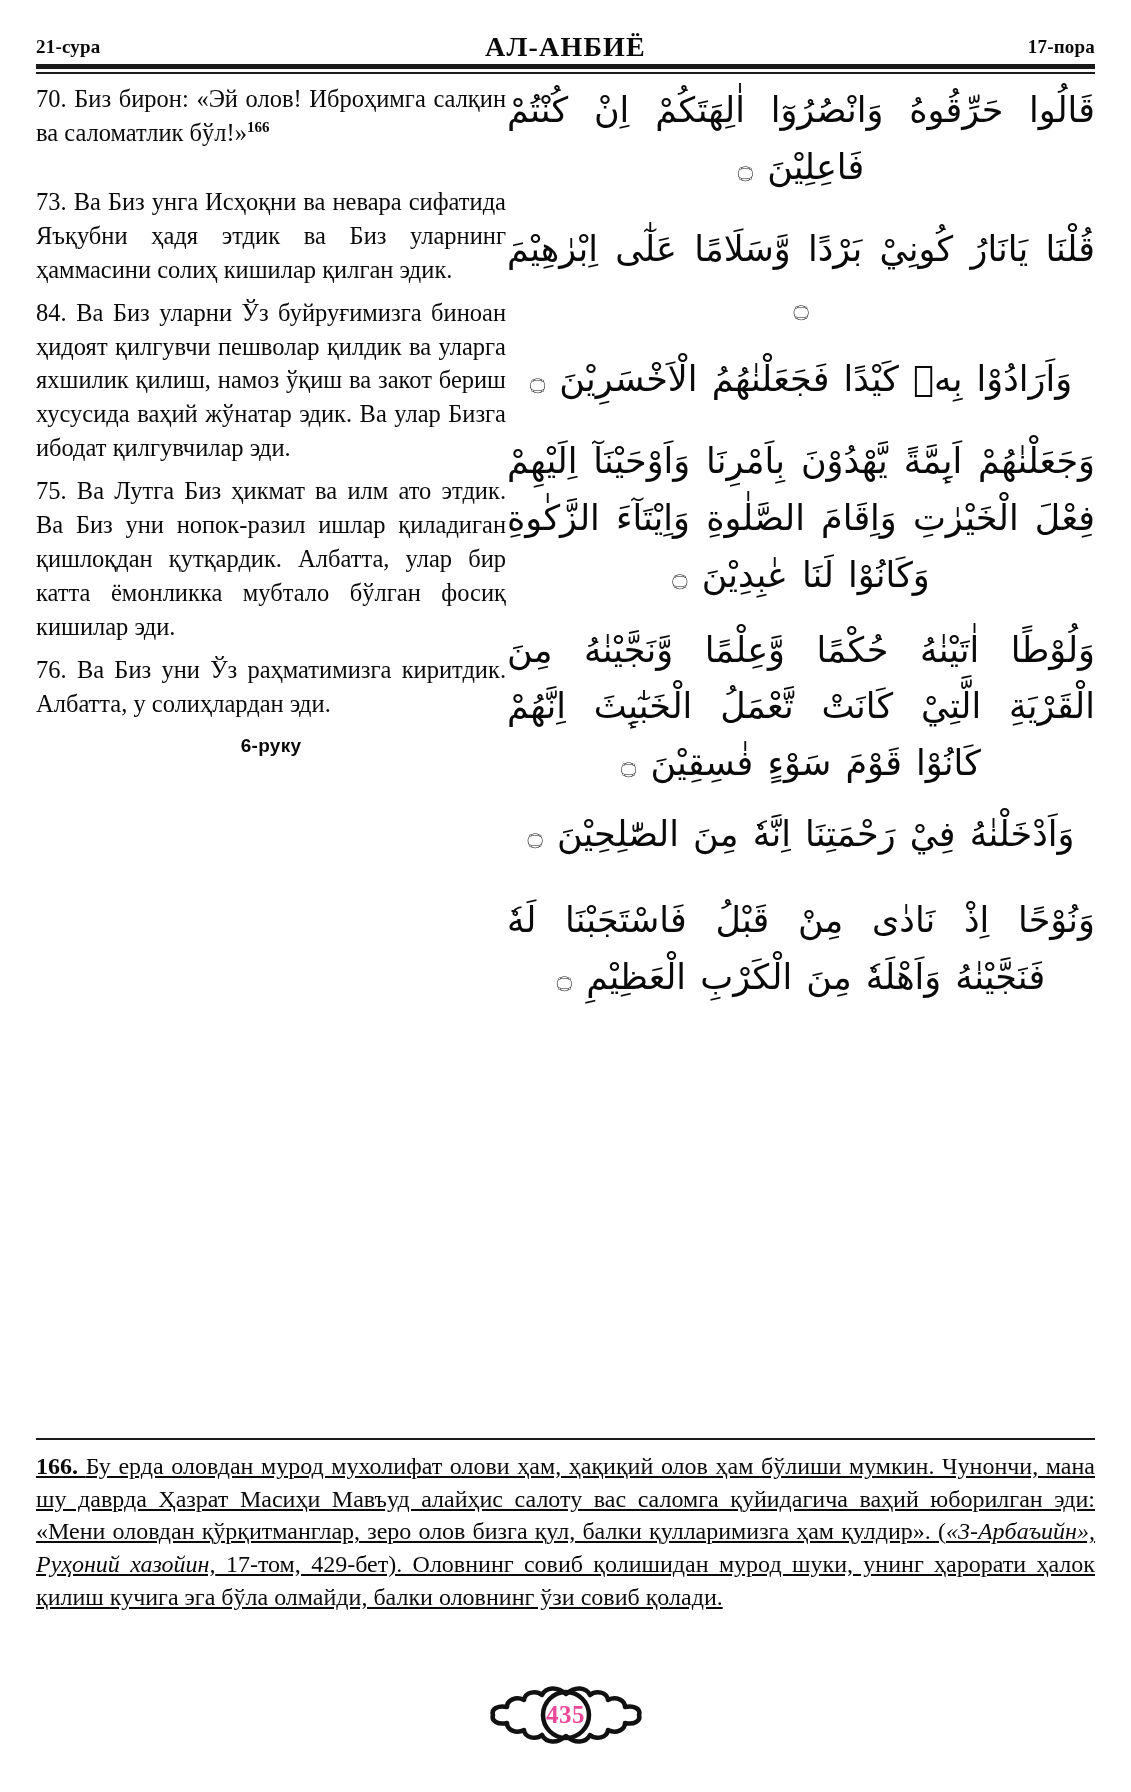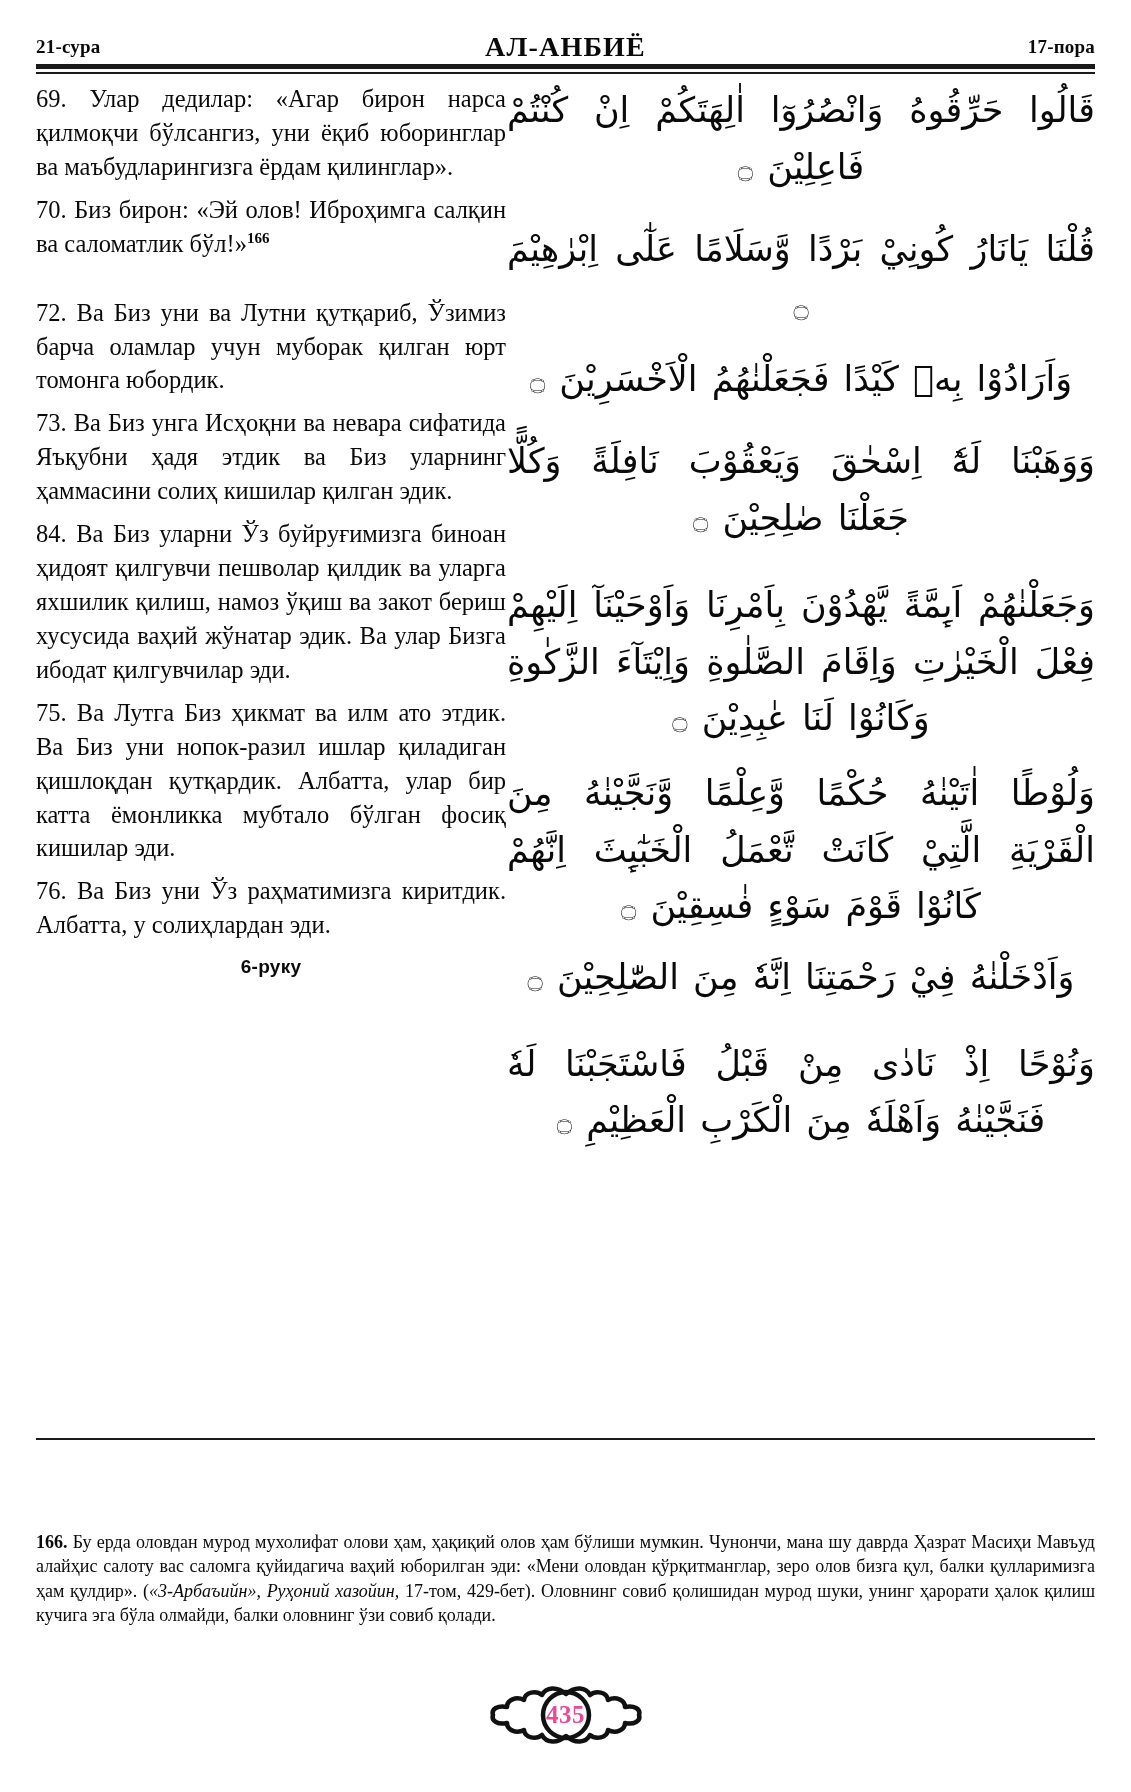--- a/index.html
+++ b/index.html
@@ -131,25 +131,26 @@
     position: absolute;
     left: 36px;
     right: 36px;
     top: 1438px;
     border-top: 2px solid #1a1a1a;
   }
   .footnotes {
     position: absolute;
     left: 36px;
     right: 36px;
-    top: 1530px;
-    font-size: 18px;
+    top: 1450px;
+    font-size: 24px;
     line-height: 1.36;
     text-align: justify;
     text-align-last: left;
+    text-decoration: underline;
   }
   .footnotes .fn-num {
     font-weight: bold;
   }
   .footnotes .it { font-style: italic; }
 
   
   .folio {
     position: absolute;
     left: 0; right: 0;
@@ -189,37 +190,29 @@
     <span>21-сура</span>
     <span class="center">АЛ-АНБИЁ</span>
     <span>17-пора</span>
   </div>
   <div class="rule-top"></div>
 
   <div class="columns">
 
     <div class="col-uz">
 
-      <p class="verse">
-        <span class="num">69.</span>
-        <span>Улар дедилар: «Агар бирон нарса қилмоқчи бўлсангиз, уни ёқиб юборинглар ва маъбудларингизга ёрдам қилинглар».</span>
-      </p>
 
       <p class="verse">
         <span class="num">70.</span>
         <span>Биз бирон: «Эй олов! Иброҳимга салқин ва саломатлик бўл!»</span><span class="fn">166</span>
       </p>
 
       <div class="gap-lg"></div>
 
 
-      <p class="verse">
-        <span class="num">72.</span>
-        <span>Ва Биз уни ва Лутни қутқариб, Ўзимиз барча оламлар учун муборак қилган юрт томонга юбордик.</span>
-      </p>
 
       <p class="verse">
         <span class="num">73.</span>
         <span>Ва Биз унга Исҳоқни ва невара сифатида Яъқубни ҳадя этдик ва Биз уларнинг ҳаммасини солиҳ кишилар қилган эдик.</span>
       </p>
 
       <p class="verse">
         <span class="num">84.</span>
         <span>Ва Биз уларни Ўз буйруғимизга биноан ҳидоят қилгувчи пешволар қилдик ва уларга яхшилик қилиш, намоз ўқиш ва закот бериш хусусида ваҳий жўнатар эдик. Ва улар Бизга ибодат қилгувчилар эди.</span>
       </p>
@@ -250,24 +243,20 @@
         <span>قُلْنَا يَانَارُ كُونِيْ بَرْدًا وَّسَلَامًا عَلٰٓى اِبْرٰهِيْمَ</span>
         <span class="mark">۝</span>
       </p>
 
       <p class="ayah" style="margin-bottom:26px">
         <span>وَاَرَادُوْا بِهٖ كَيْدًا فَجَعَلْنٰهُمُ الْاَخْسَرِيْنَ</span>
         <span class="mark">۝</span>
       </p>
 
 
-      <p class="ayah" style="margin-bottom:30px">
-        <span>وَوَهَبْنَا لَهٗٓ اِسْحٰقَ وَيَعْقُوْبَ نَافِلَةً وَكُلًّا جَعَلْنَا صٰلِحِيْنَ</span>
-        <span class="mark">۝</span>
-      </p>
 
       <p class="ayah" style="margin-bottom:18px">
         <span>وَجَعَلْنٰهُمْ اَىِٕمَّةً يَّهْدُوْنَ بِاَمْرِنَا وَاَوْحَيْنَآ اِلَيْهِمْ فِعْلَ الْخَيْرٰتِ وَاِقَامَ الصَّلٰوةِ وَاِيْتَآءَ الزَّكٰوةِ وَكَانُوْا لَنَا عٰبِدِيْنَ</span>
         <span class="mark">۝</span>
       </p>
 
       <p class="ayah" style="margin-bottom:14px">
         <span>وَلُوْطًا اٰتَيْنٰهُ حُكْمًا وَّعِلْمًا وَّنَجَّيْنٰهُ مِنَ الْقَرْيَةِ الَّتِيْ كَانَتْ تَّعْمَلُ الْخَبٰٓىِٕثَ اِنَّهُمْ كَانُوْا قَوْمَ سَوْءٍ فٰسِقِيْنَ</span>
         <span class="mark">۝</span>
       </p>

